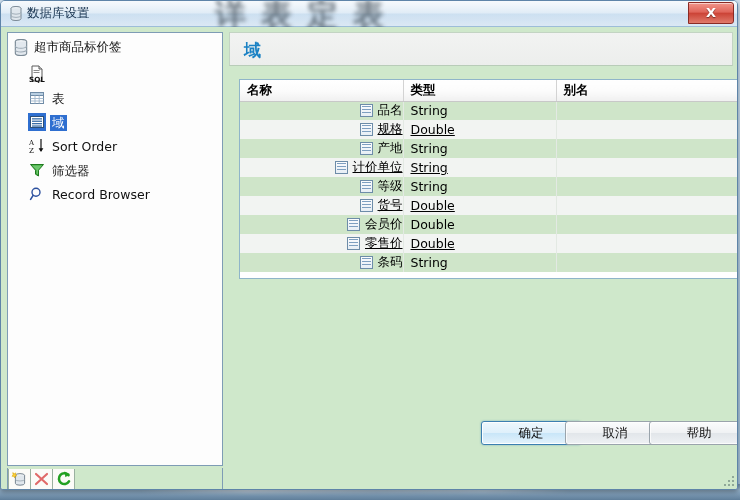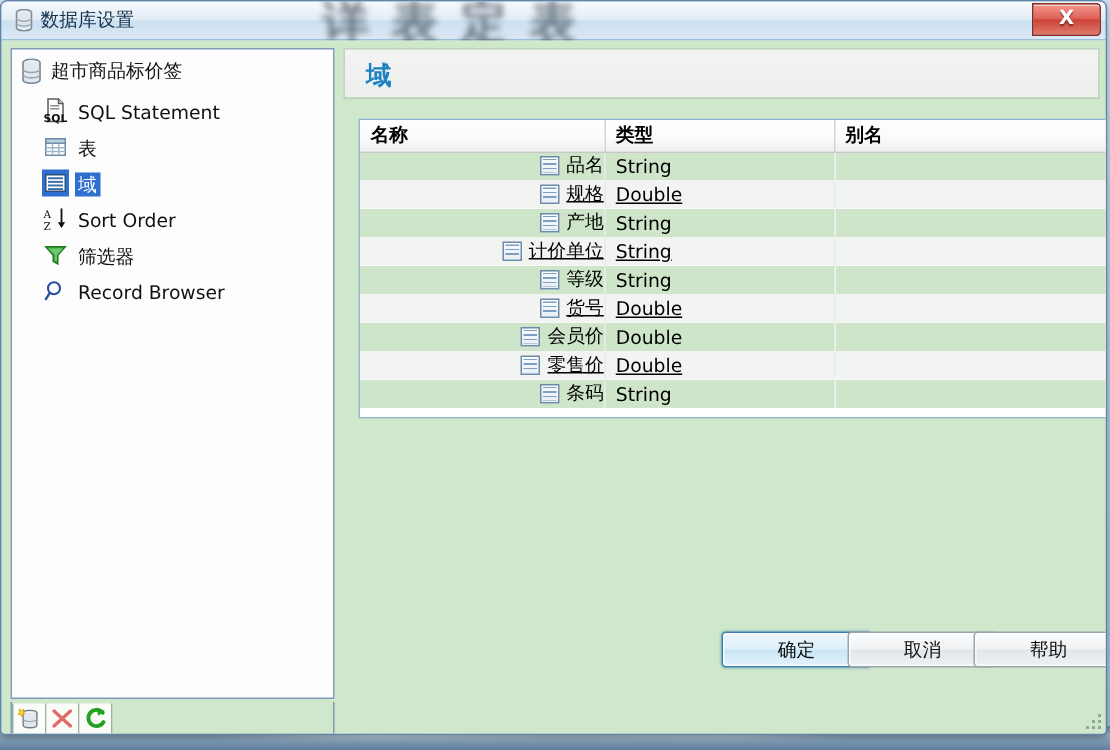--- a/index.html
+++ b/index.html
@@ -370,21 +370,20 @@
       <div class="tree-item">
         <span class="ti-icon">
           <svg viewBox="0 0 18 18" width="18" height="18">
             <path d="M4 1 h7 l3 3 v12 h-10 z" fill="#fdfdfd" stroke="#5a5a5a" stroke-width="1"></path>
             <path d="M11 1 v3 h3" fill="#dcdcdc" stroke="#5a5a5a" stroke-width="1"></path>
             <rect x="5.5" y="5" width="6" height="1" fill="#8a8a8a"></rect>
             <rect x="5.5" y="7" width="6" height="1" fill="#8a8a8a"></rect>
             <text x="1" y="16.5" font-size="7.2" font-weight="bold" font-family="DejaVu Sans" fill="#111">SQL</text>
           </svg>
         </span>
-        <span class="ti-label">SQL Statement</span>
       </div>
 
       <div class="tree-item">
         <span class="ti-icon">
           <svg viewBox="0 0 18 18" width="18" height="18">
             <rect x="2.5" y="3.5" width="13" height="11" fill="#ffffff" stroke="#6f8ba6" stroke-width="1"></rect>
             <rect x="2.5" y="3.5" width="13" height="3" fill="#b9cfe2" stroke="#6f8ba6" stroke-width="1"></rect>
             <path d="M7 6.5 V14.5 M11.2 6.5 V14.5 M2.5 9.5 H15.5 M2.5 12 H15.5" stroke="#9fb6cb" stroke-width=".9"></path>
           </svg>
         </span>

